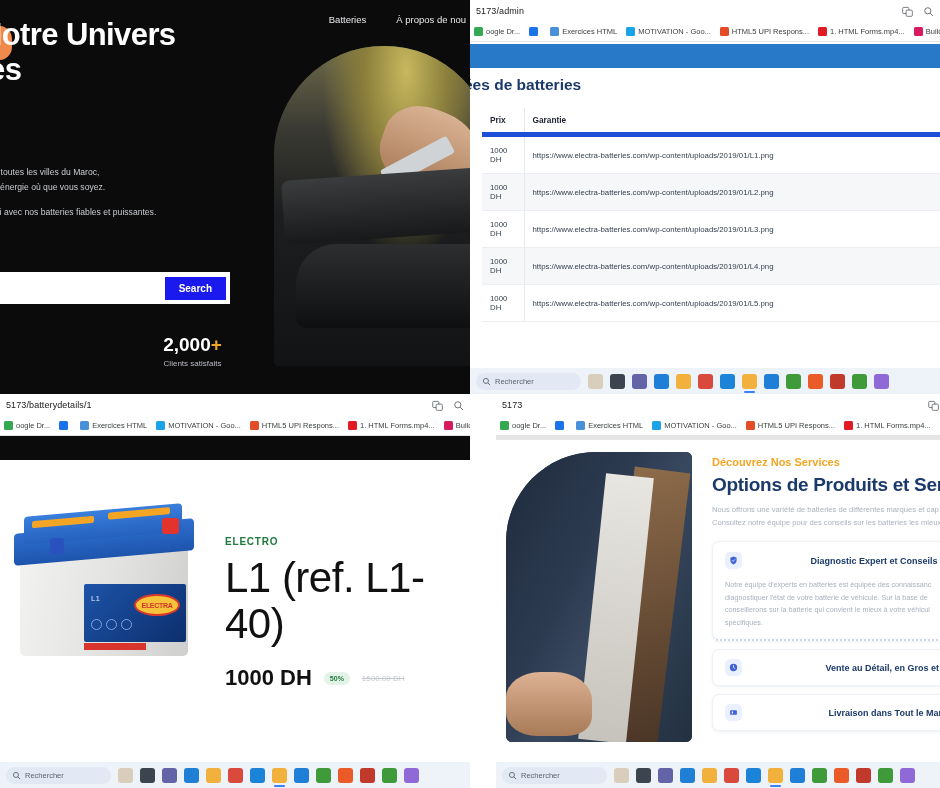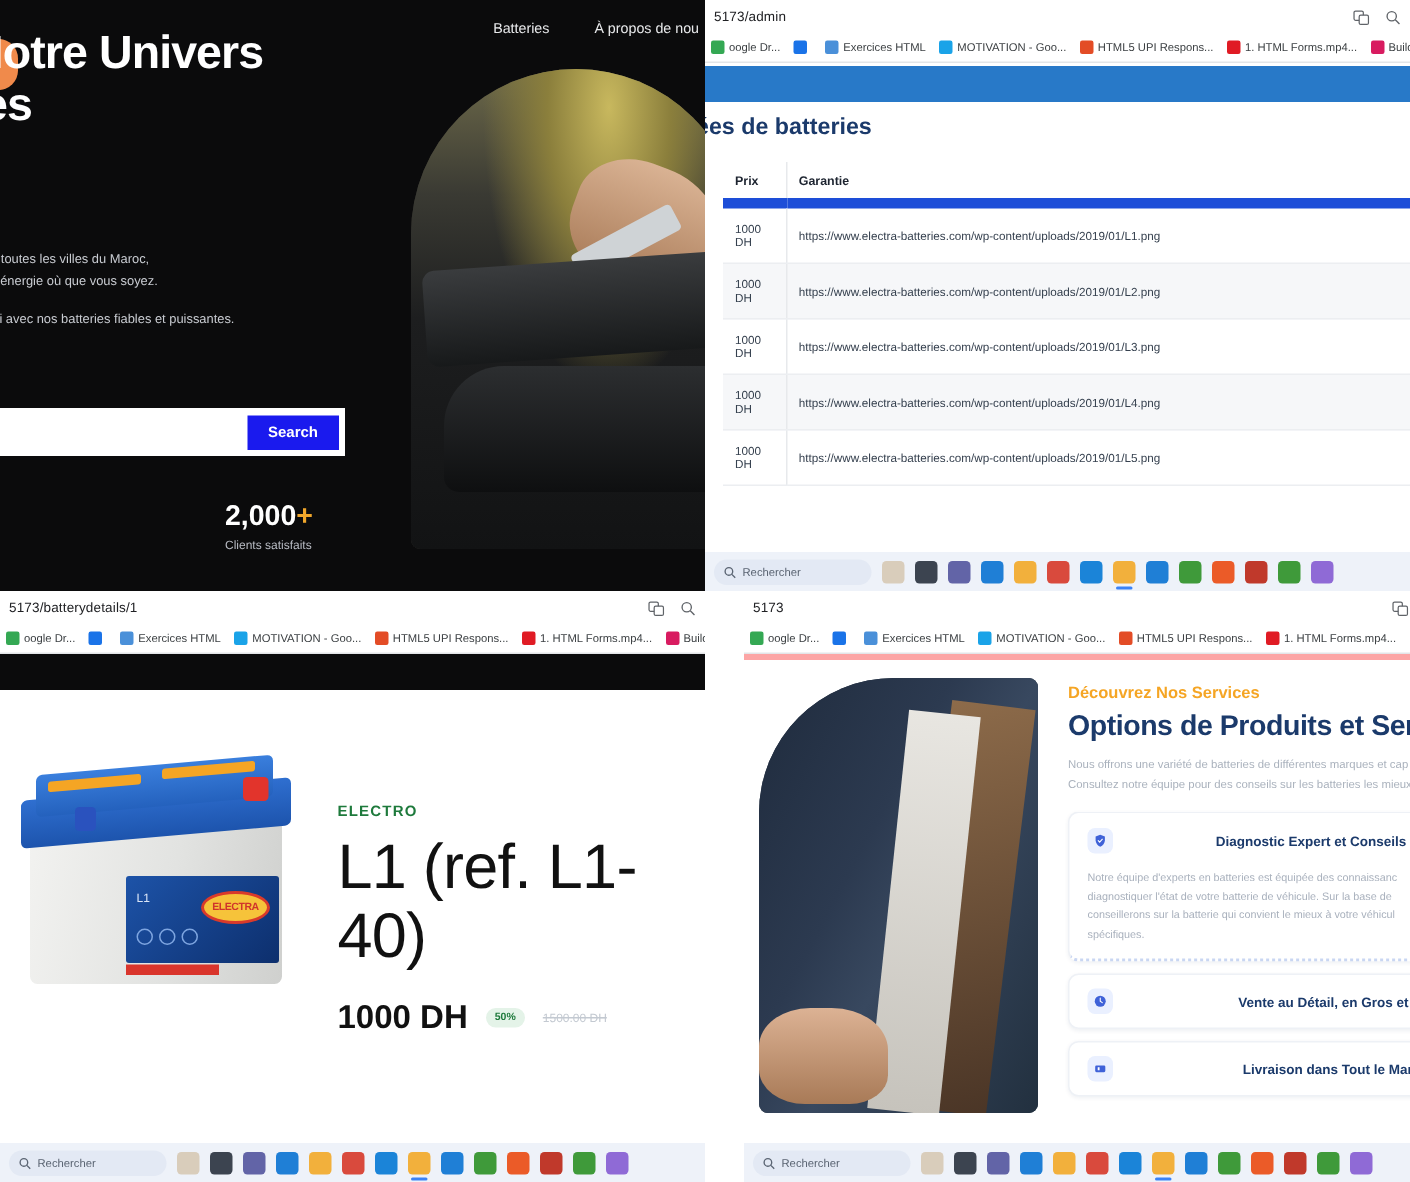--- a/index.html
+++ b/index.html
@@ -7,21 +7,21 @@
     font-family:"Liberation Sans", sans-serif; }
   .grid { position:relative; width:940px; height:788px; }
 
   .panel { position:absolute; overflow:hidden; background:#fff; }
   .p-tl { left:0;   top:0;   width:470px; height:394px; }
   .p-tr { left:470px; top:0; width:470px; height:394px; }
   .p-bl { left:0;   top:394px; width:470px; height:394px; }
   .p-br { left:496px; top:394px; width:470px; height:394px; }
 
   
-  .chrome { background:#fca5a5; }
+  .chrome { background:#e5e5e5; }
   .omnibar{ height:22px; background:#fff; display:flex; align-items:center;
             padding:0 6px; position:relative; }
   .omnibar .url{ font-size:9px; color:#202124; letter-spacing:.1px; }
   .omni-icons{ position:absolute; right:6px; top:0; bottom:0;
                display:flex; align-items:center; gap:10px; }
   .omni-icons svg{ display:block; }
 
   .bmbar{ height:20px; background:#fff; display:flex; align-items:center;
           gap:9px; padding:0 4px; border-bottom:1px solid #e3e5e8;
           white-space:nowrap; }
@@ -57,21 +57,21 @@
   .hero-sub{ position:absolute; left:-30px; top:165px; width:290px;
      font-size:8.6px; line-height:1.75; color:#c9ccd2; }
   .hero-sub .gap{ display:block; height:10px; }
   .hero-search{ position:absolute; left:-40px; top:272px; width:270px;
      height:32px; background:#fff; display:flex; align-items:center;
      justify-content:flex-end; padding:4px; }
   .hero-search button{ background:#1a1aee; color:#fff; border:0;
      font-size:10px; font-weight:700; padding:6px 14px; cursor:pointer;
      font-family:inherit; }
   .hero-stat{ position:absolute; left:150px; top:334px; width:85px;
-     text-align:left; }
+     text-align:center; }
   .hero-stat .n{ font-size:19px; font-weight:700; color:#fff; }
   .hero-stat .n b{ color:#f0a62b; font-weight:700; }
   .hero-stat .l{ font-size:8px; color:#b9bcc4; margin-top:3px; }
   .hero-photo{ position:absolute; right:-24px; top:46px; width:220px;
      height:320px; border-radius:110px 110px 6px 6px; overflow:hidden;
      background:#2b2a26; }
   .hero-photo .sky{ position:absolute; inset:0;
      background:
        radial-gradient(ellipse at 60% 8%, #c8b85e 0%, #8b7f3c 22%, transparent 45%),
        linear-gradient(#6e6a4a 0%, #3a3a33 26%, #1d1e1f 52%, #121314 100%); }
@@ -90,21 +90,21 @@
 
   
   .admin-body{ position:absolute; left:0; right:0; top:42px; bottom:26px;
                background:#fff; overflow:hidden; }
   .admin-bluebar{ height:24px; background:#2879c8; margin-top:2px; }
   .admin-h1{ font-size:15.5px; font-weight:700; color:#1b3a6b;
              padding:8px 0 0 0; margin-left:-6px; }
   .tbl{ margin:14px 0 0 12px; width:640px; border-collapse:collapse;
         font-size:7.8px; color:#36414f; }
   .tbl th{ text-align:left; font-size:8.3px; font-weight:700; color:#1d2430;
-           padding:7px 8px; border-bottom:7px solid #1d4ed8; }
+           padding:7px 8px; border-bottom:5px solid #1d4ed8; }
   .tbl td{ padding:9px 8px; border-bottom:1px solid #eceef1;
            vertical-align:middle; }
   .tbl tbody tr:nth-child(even){ background:#f6f7f9; }
   .tbl .c-prix{ width:42px; border-right:1px solid #e7e9ec; }
   .tbl th.c-prix{ border-right:1px solid #e7e9ec; }
 
   
   .pd-topbar{ height:24px; background:#0b0b0c; }
   .pd-wrap{ position:absolute; left:0; right:0; top:66px; bottom:26px;
             background:#fff; display:flex; }

